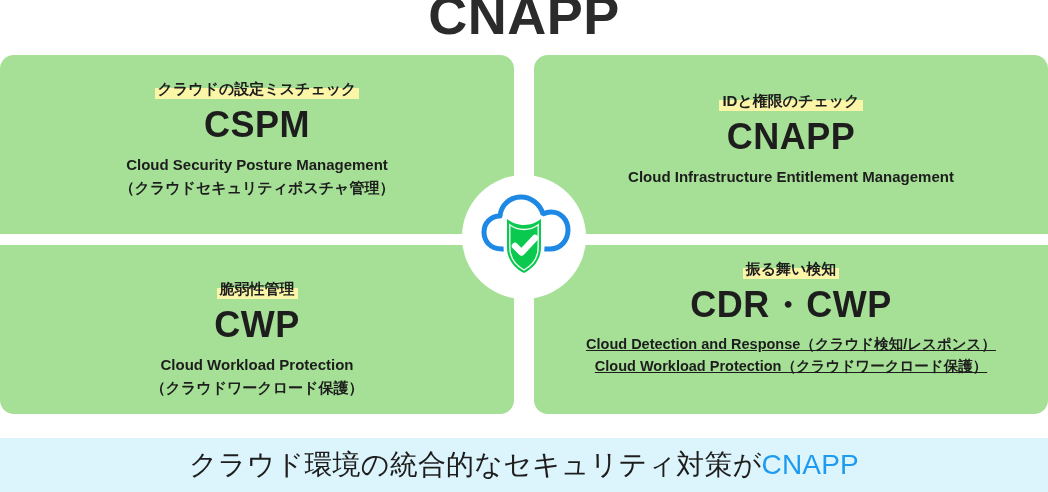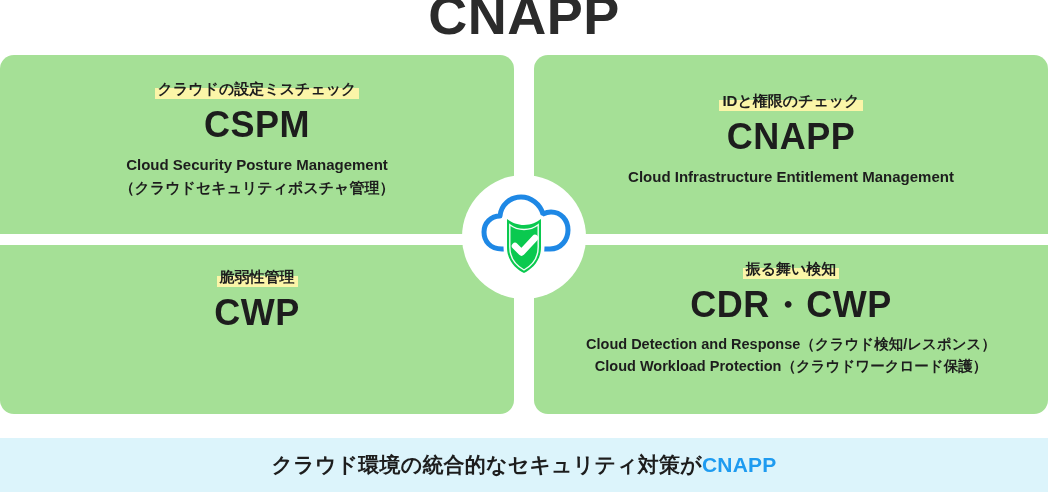--- a/index.html
+++ b/index.html
@@ -68,21 +68,21 @@
     width: 514px; height: 179px;
     border-top-left-radius: 14px;
     border-top-right-radius: 14px;
     padding-top: 38px;
   }
   .panel.bl {
     left: 0;   top: 190px;
     width: 514px; height: 169px;
     border-bottom-left-radius: 14px;
     border-bottom-right-radius: 14px;
-    padding-top: 24px;
+    padding-top: 36px;
   }
   .panel.br {
     left: 534px; top: 190px;
     width: 514px; height: 169px;
     border-bottom-left-radius: 14px;
     border-bottom-right-radius: 14px;
     padding-top: 16px;
   }
 
   
@@ -122,21 +122,21 @@
     margin-top: 9px;
     font-size: 15px;
     font-weight: bold;
     color: #1d1d1d;
     text-align: center;
     line-height: 1.5;
     white-space: nowrap;
   }
   .desc .line { display: block; }
 
-  .desc.tight { font-size: 14.5px; }
+  .desc.tight { font-size: 14.5px; text-decoration: underline; }
 
   
   .emblem {
     position: absolute;
     left: 462px;
     top: 175px;
     width: 124px;
     height: 124px;
     border-radius: 50%;
     background: #ffffff;
@@ -153,22 +153,22 @@
     left: 0;
     top: 438px;
     width: 1048px;
     height: 54px;
     background: #dcf4fb;
     display: flex;
     align-items: center;
     justify-content: center;
   }
   .banner-text {
-    font-size: 21px;
-    font-weight: bold;
+    font-size: 28px;
+    font-weight: normal;
     color: #1d1d1d;
     letter-spacing: 0.2px;
     white-space: nowrap;
   }
   .banner-accent {
     color: #1e9bf0;
   }
 </style>
 </head>
 <body>
@@ -201,20 +201,24 @@
         <span class="line">Cloud Infrastructure Entitlement Management</span>
       </div>
     </div>
 
     <div class="panel bl">
       <div class="kicker-wrap">
         <span class="kicker-hl"></span>
         <span class="kicker-text">脆弱性管理</span>
       </div>
       <div class="acronym">CWP</div>
+      <div class="desc">
+        <span class="line">Cloud Workload Protection</span>
+        <span class="line">（クラウドワークロード保護）</span>
+      </div>
     </div>
 
     <div class="panel br">
       <div class="kicker-wrap">
         <span class="kicker-hl"></span>
         <span class="kicker-text">振る舞い検知</span>
       </div>
       <div class="acronym">CDR・CWP</div>
       <div class="desc tight">
         <span class="line">Cloud Detection and Response（クラウド検知/レスポンス）</span>

